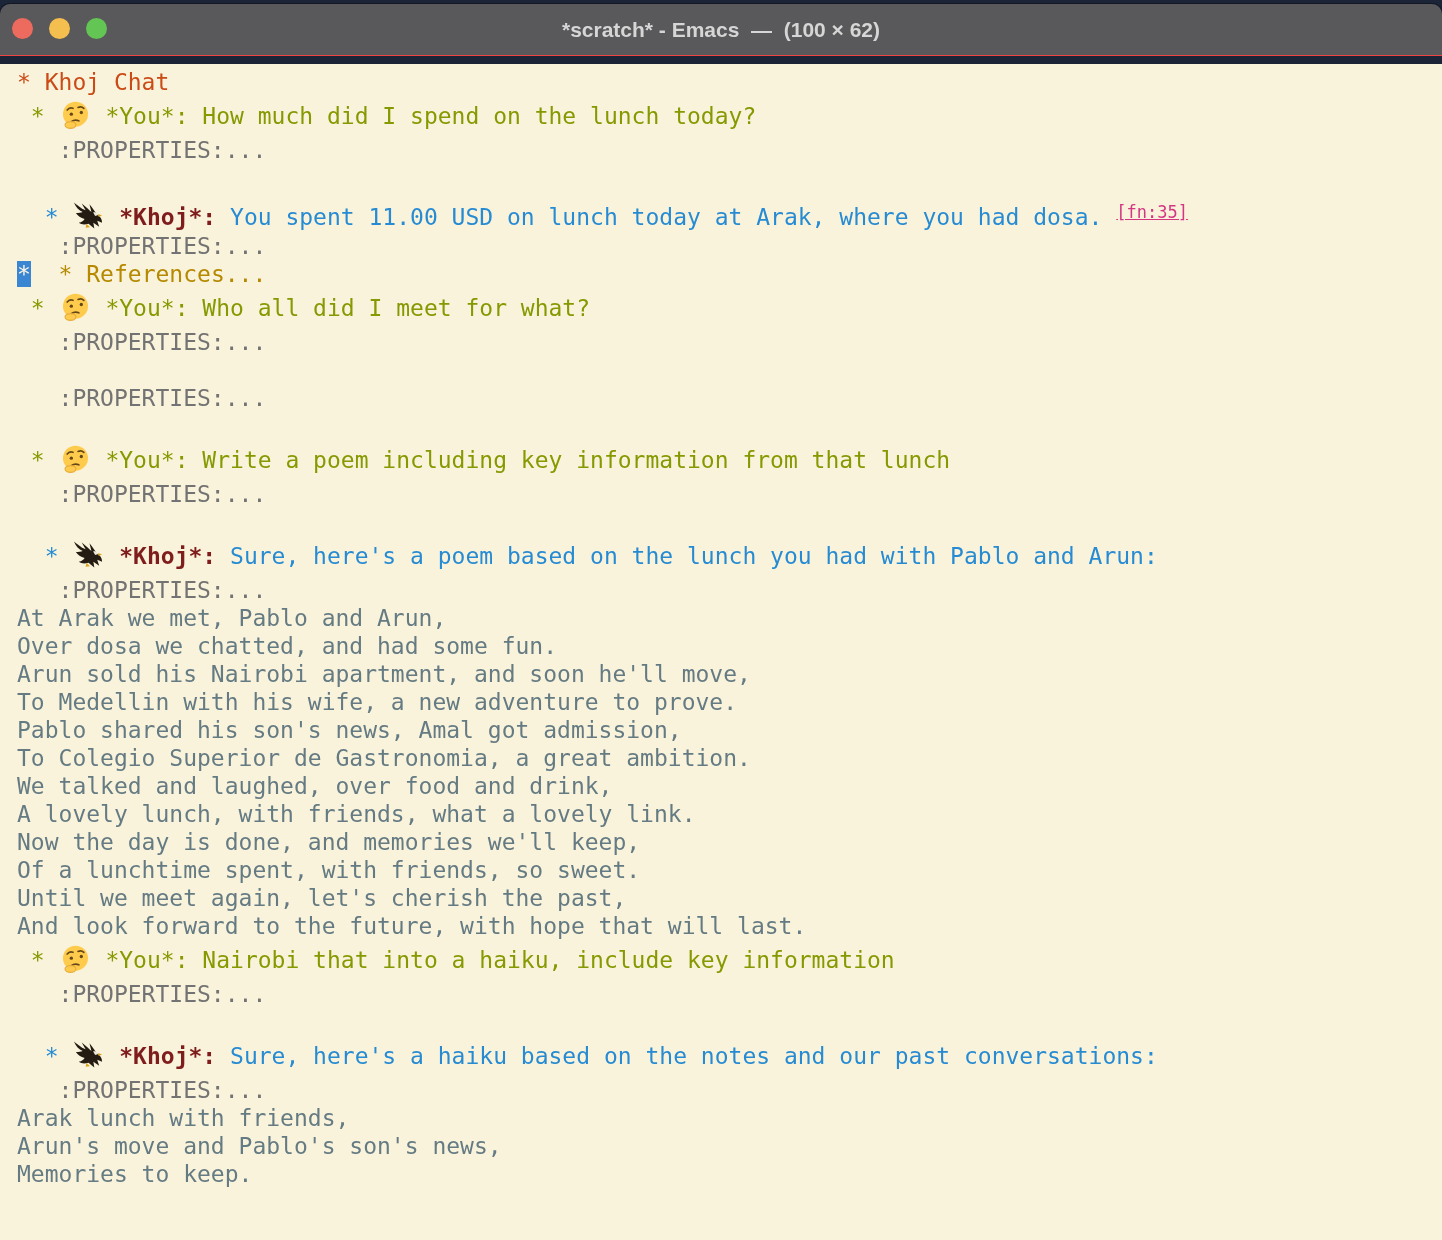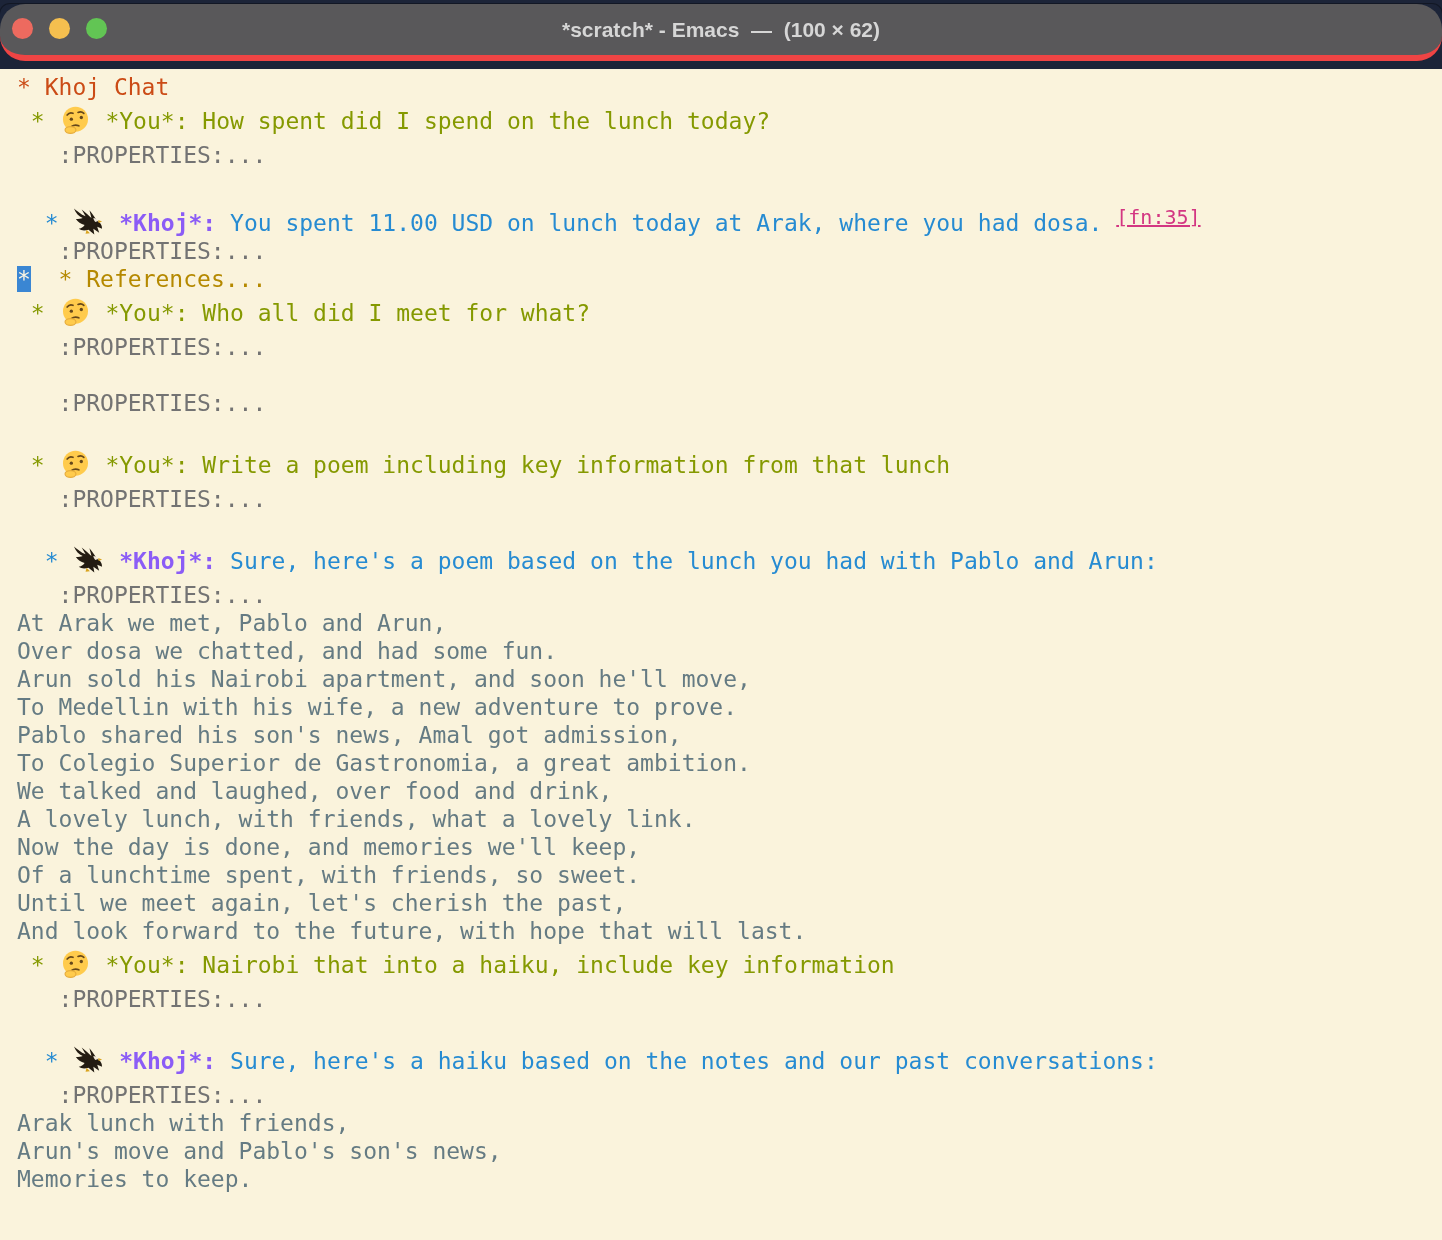--- a/index.html
+++ b/index.html
@@ -12,23 +12,22 @@
   .window {
     position: absolute; top: 4px; left: 0; right: 0; bottom: 0;
     border-radius: 10px 10px 0 0;
     overflow: hidden;
     display: flex; flex-direction: column;
     box-shadow: 0 0 0 1px rgba(0,0,0,0.35);
   }
   .titlebar {
     height: 51px; flex: 0 0 51px;
     background: #59585a;
-    border-bottom: 6px solid #ef4444;
+    border-bottom: 1px solid #ef4444;
     position: relative;
-    border-radius: 25px;
   }
   .titlebar .title {
     position: absolute; left: 0; right: 0; top: 0;
     line-height: 51px; text-align: center;
     color: #d6d6d6; font-size: 21px; font-weight: bold;
     font-family: "Liberation Sans", sans-serif;
     white-space: pre;
   }
   .tl {
     position: absolute; top: 14px;
@@ -49,26 +48,26 @@
     overflow: hidden;
     margin-top: 8px;
   }
   .line      { height: 28px; line-height: 28px; }
   .line.tall { height: 40px; line-height: 40px; }
 
   .lvl1  { color: #cb4b16; }
   .you   { color: #859900; }
   .youb  { color: #859900; font-weight: normal; }
   .khoj  { color: #268bd2; }
-  .khojb { color: #8b5cf6; font-weight: bold; }
+  .khojb { color: #7f1d1d; font-weight: bold; }
   .prop  { color: #737373; }
   .ref   { color: #b58900; }
   .body  { color: #657b83; }
   .fn    {
-    color: #d33682; font-size: 20px;
+    color: #d33682; font-size: 17px;
     text-decoration: underline;
     vertical-align: 7px;
   }
   .cursor {
     background: #3a86d3;
     color: #fdf6e3;
   }
   .icon {
     display: inline-block;
     width: 33px; height: 30px;
@@ -87,21 +86,21 @@
     <span class="title">*scratch* - Emacs  —  (100 × 62)</span>
   </div>
   <div class="buffer" id="buffer"><div class="line"><span class="lvl1">* Khoj Chat</span></div><div class="line tall"><span class="you"> * </span><span class="icon"><svg viewBox="0 0 36 36">
             <circle cx="18" cy="17" r="15" fill="#ffcb4c"></circle>
             <path d="M8 12 q3 -4 7 -2" stroke="#65471b" stroke-width="2" fill="none" stroke-linecap="round"></path>
             <path d="M21 9 q4 -2 7 1" stroke="#65471b" stroke-width="2" fill="none" stroke-linecap="round"></path>
             <circle cx="13" cy="17" r="2" fill="#65471b"></circle>
             <circle cx="25" cy="15" r="2" fill="#65471b"></circle>
             <path d="M13 26 q4 -3 9 -1" stroke="#65471b" stroke-width="2" fill="none" stroke-linecap="round"></path>
             <ellipse cx="12" cy="30" rx="6.5" ry="4" fill="#ffcb4c" stroke="#e8ae3c" stroke-width="1.5"></ellipse>
-          </svg></span><span class="you"> </span><span class="youb">*You*:</span><span class="you"> How spent did I spend on the lunch today?</span></div><div class="line"><span class="prop">   :PROPERTIES:...</span></div><div class="line">&nbsp;</div><div class="line tall"><span class="khoj">  * </span><span class="icon"><svg viewBox="0 0 34 30">
+          </svg></span><span class="you"> </span><span class="youb">*You*:</span><span class="you"> How much did I spend on the lunch today?</span></div><div class="line"><span class="prop">   :PROPERTIES:...</span></div><div class="line">&nbsp;</div><div class="line tall"><span class="khoj">  * </span><span class="icon"><svg viewBox="0 0 34 30">
             <path fill="#241c12" d="M2 1 C8 6 11 8 14 9 L10 2 C15 6 18 9 20 11 L18 3 C22 8 24 11 25 13 C29 15 31 18 31 22 L26 20 L28 26 L22 22 L23 28 L17 23 C13 24 10 24 7 22 C10 21 12 20 13 18 C9 17 6 15 4 12 C7 12 9 12 11 11 C7 9 4 6 2 1 Z"></path>
             <path fill="#efe7d8" d="M22 11 C24 11 26 12 27 14 L24 15 C23 14 22 12 22 11 Z"></path>
             <path fill="#d9a420" d="M27 13 l4 1.5 -3.5 1.5 z"></path>
             <path fill="#d9a420" d="M15 23 l3.5 3.5 -4.5 0.5 z"></path>
           </svg></span><span class="khoj"> </span><span class="khojb">*Khoj*:</span><span class="khoj"> You spent 11.00 USD on lunch today at Arak, where you had dosa. </span><span class="fn">[fn:35]</span></div><div class="line"><span class="prop">   :PROPERTIES:...</span></div><div class="line"><span class="cursor">*</span><span class="ref">  </span><span class="ref">* References...</span></div><div class="line tall"><span class="you"> * </span><span class="icon"><svg viewBox="0 0 36 36">
             <circle cx="18" cy="17" r="15" fill="#ffcb4c"></circle>
             <path d="M8 12 q3 -4 7 -2" stroke="#65471b" stroke-width="2" fill="none" stroke-linecap="round"></path>
             <path d="M21 9 q4 -2 7 1" stroke="#65471b" stroke-width="2" fill="none" stroke-linecap="round"></path>
             <circle cx="13" cy="17" r="2" fill="#65471b"></circle>
             <circle cx="25" cy="15" r="2" fill="#65471b"></circle>

